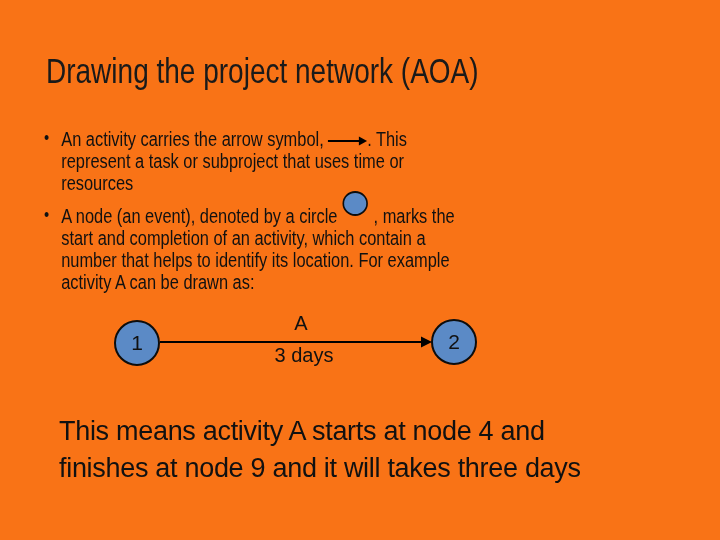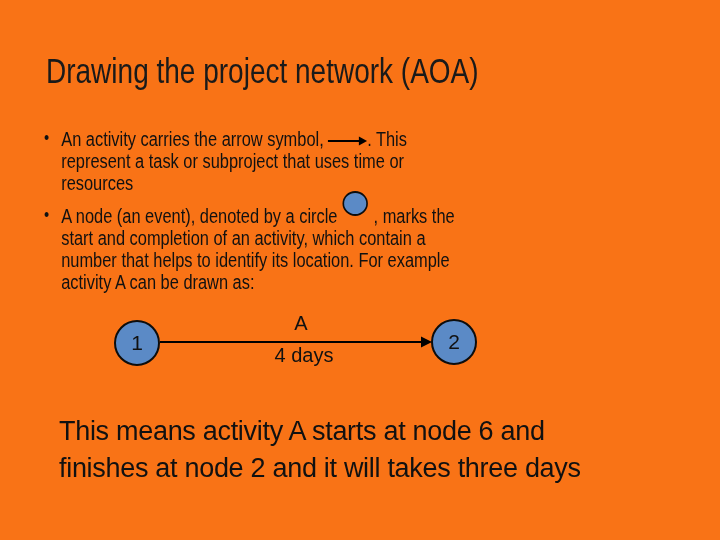--- a/index.html
+++ b/index.html
@@ -84,22 +84,22 @@
 
   </div>
 
   <div class="diagram">
     <div class="node node-1">1</div>
     <svg class="edge-arrow" width="276" height="16" viewBox="0 0 276 16">
       <line x1="1" y1="8" x2="263" y2="8" stroke="#000" stroke-width="2"></line>
       <polygon points="262,2.5 273,8 262,13.5" fill="#000"></polygon>
     </svg>
     <div class="edge-label-a">A</div>
-    <div class="edge-label-days">4 days</div>
+    <div class="edge-label-days">3 days</div>
     <div class="node node-2">2</div>
   </div>
 
   <div class="footer">
-    <div class="fline">This means activity A starts at node 6 and</div>
-    <div class="fline">finishes at node 2 and it will takes three days</div>
+    <div class="fline">This means activity A starts at node 4 and</div>
+    <div class="fline">finishes at node 9 and it will takes three days</div>
   </div>
 
 </div>
 
 </body></html>

